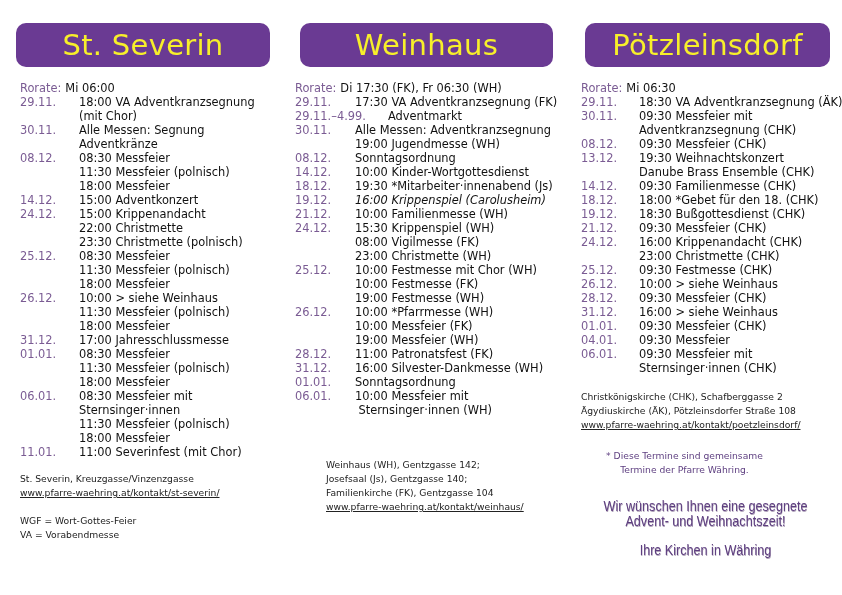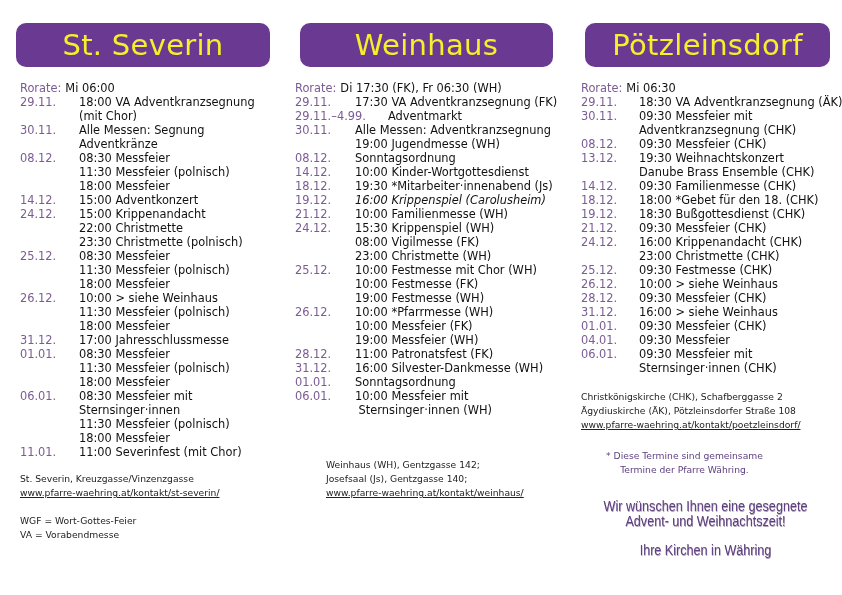--- a/index.html
+++ b/index.html
@@ -340,20 +340,21 @@
   <div>St. Severin, Kreuzgasse/Vinzenzgasse</div>
   <a>www.pfarre-waehring.at/kontakt/st-severin/</a>
   <div style="height:14px"></div>
   <div>WGF = Wort-Gottes-Feier</div>
   <div>VA = Vorabendmesse</div>
 </div>
 
 <div class="footer" style="left:278px;top:458px;margin-left:48px;">
   <div>Weinhaus (WH), Gentzgasse 142;</div>
   <div>Josefsaal (Js), Gentzgasse 140;</div>
+  <div>Familienkirche (FK), Gentzgasse 104</div>
   <a>www.pfarre-waehring.at/kontakt/weinhaus/</a>
 </div>
 
 <div class="footer" style="left:581px;top:390px;">
   <div>Christkönigskirche (CHK), Schafberggasse 2</div>
   <div>Ägydiuskirche (ÄK), Pötzleinsdorfer Straße 108</div>
   <a>www.pfarre-waehring.at/kontakt/poetzleinsdorf/</a>
 </div>
 
 <div class="note" style="left:562px;width:245px;top:449px;">

